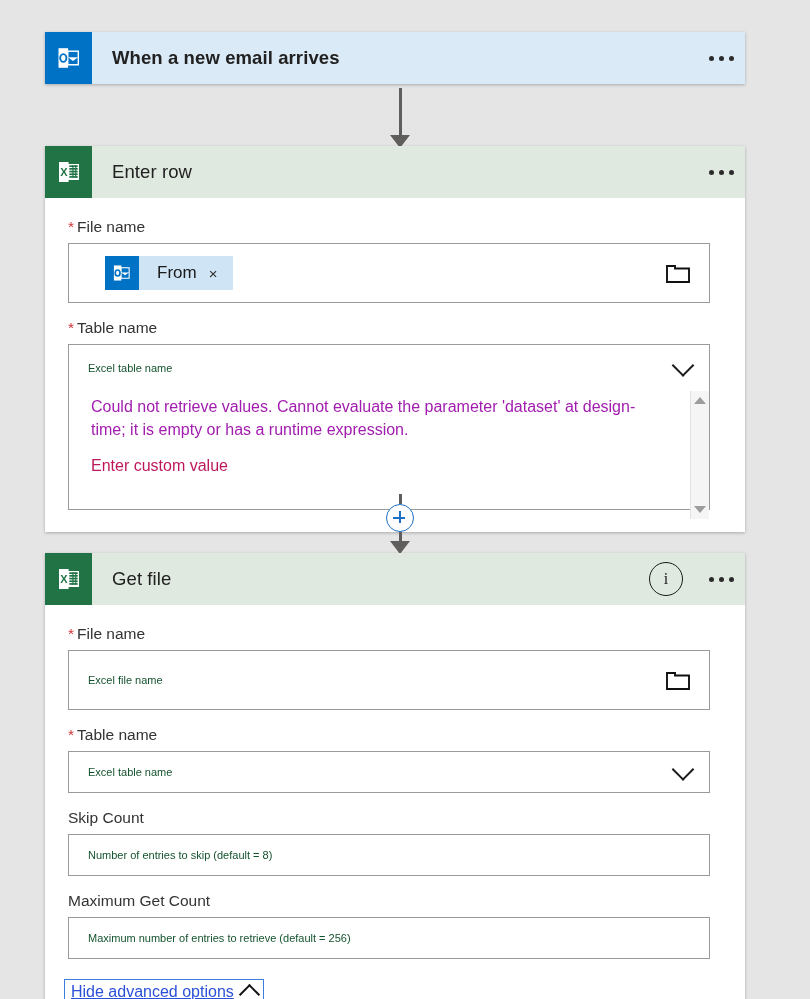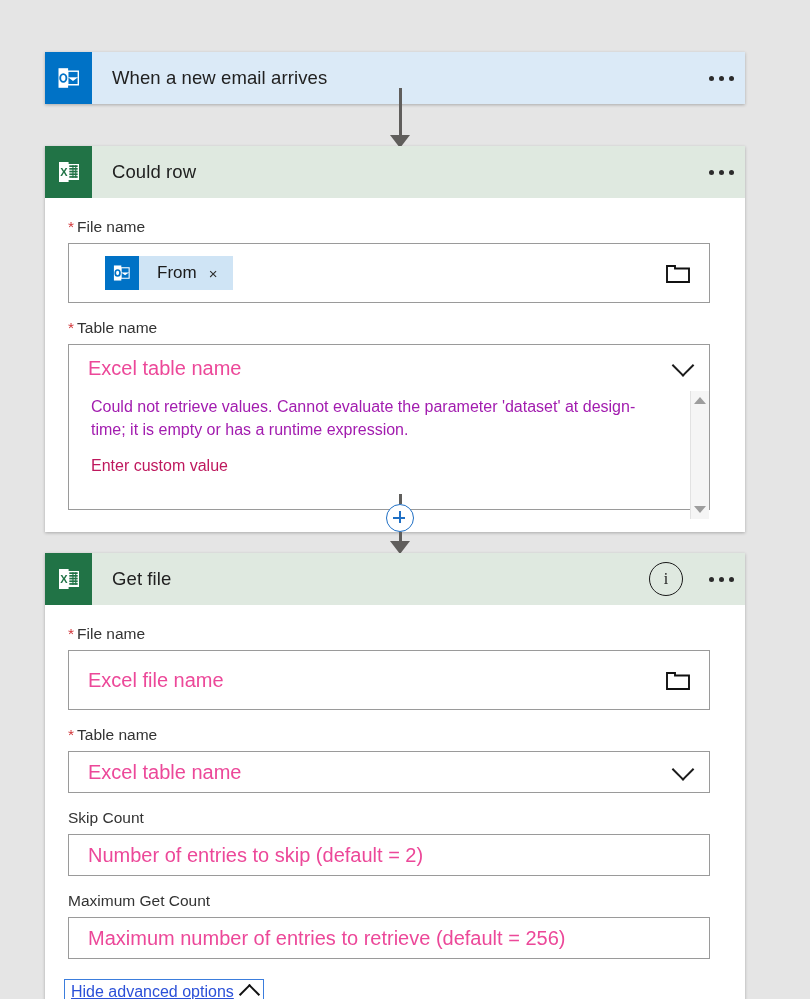--- a/index.html
+++ b/index.html
@@ -128,22 +128,22 @@
     background: #fff;
     min-height: 42px;
     display: flex;
     align-items: center;
     position: relative;
     box-sizing: border-box;
   }
   .input-box.tall { min-height: 60px; }
 
   .placeholder {
-    font-size: 20px;
-    color: #ec4899;
+    font-size: 11px;
+    color: #14532d;
     padding-left: 19px;
     white-space: nowrap;
   }
 
   
   .token {
     display: inline-flex;
     align-items: center;
     background: #cfe4f5;
     height: 34px;
@@ -313,21 +313,21 @@
   }
   .plus-btn:after {
     top: 50%; left: 6px; height: 2px; width: 12px; margin-top: -1px;
   }
 </style>
 </head>
 <body>
 
 <div class="canvas">
 
-  <div class="card" style="top:52px;">
+  <div class="card" style="top:32px;font-weight:bold;">
     <div class="card-header blue">
       <div class="app-badge outlook">
         <svg width="26" height="26" viewBox="0 0 26 26" aria-hidden="true">
           <rect x="11" y="5.5" width="12" height="15" fill="#ffffff"></rect>
           <rect x="12.4" y="6.9" width="9.2" height="5.4" fill="#0072c6"></rect>
           <path d="M12.4 12.6 L17 16 L21.6 12.6 L21.6 19.1 L12.4 19.1 Z" fill="#0072c6"></path>
           <rect x="2.5" y="3.2" width="9.6" height="19.6" fill="#ffffff"></rect>
           <ellipse cx="7.3" cy="13" rx="3.1" ry="3.9" fill="none" stroke="#0072c6" stroke-width="1.9"></ellipse>
         </svg>
       </div>
@@ -358,21 +358,21 @@
             <rect x="13.3" y="11.7" width="8.4" height="1.7"></rect>
             <rect x="13.3" y="14.4" width="8.4" height="1.7"></rect>
             <rect x="13.3" y="17.1" width="8.4" height="1.7"></rect>
             <rect x="16.4" y="6.3" width="1.1" height="12.5"></rect>
             <rect x="19.2" y="6.3" width="1.1" height="12.5"></rect>
           </g>
           <rect x="3" y="3" width="9.6" height="20" fill="#ffffff"></rect>
           <text x="7.8" y="17" font-family="Liberation Sans, sans-serif" font-size="11" font-weight="bold" fill="#217346" text-anchor="middle">X</text>
         </svg>
       </div>
-      <div class="card-title">Could row</div>
+      <div class="card-title">Enter row</div>
       <div class="header-actions">
         <div class="ellipsis-btn">
             <i></i>
             <i></i>
             <i></i>
           </div>
       </div>
     </div>
 
     <div class="card-body">
@@ -488,21 +488,21 @@
           <span class="placeholder">Excel table name</span>
           <div class="field-trailing">
             <span class="chev"></span>
           </div>
         </div>
       </div>
 
       <div class="field">
         <label class="field-label">Skip Count</label>
         <div class="input-box">
-          <span class="placeholder">Number of entries to skip (default = 2)</span>
+          <span class="placeholder">Number of entries to skip (default = 8)</span>
         </div>
       </div>
 
       <div class="field">
         <label class="field-label">Maximum Get Count</label>
         <div class="input-box">
           <span class="placeholder">Maximum number of entries to retrieve (default = 256)</span>
         </div>
       </div>
 

